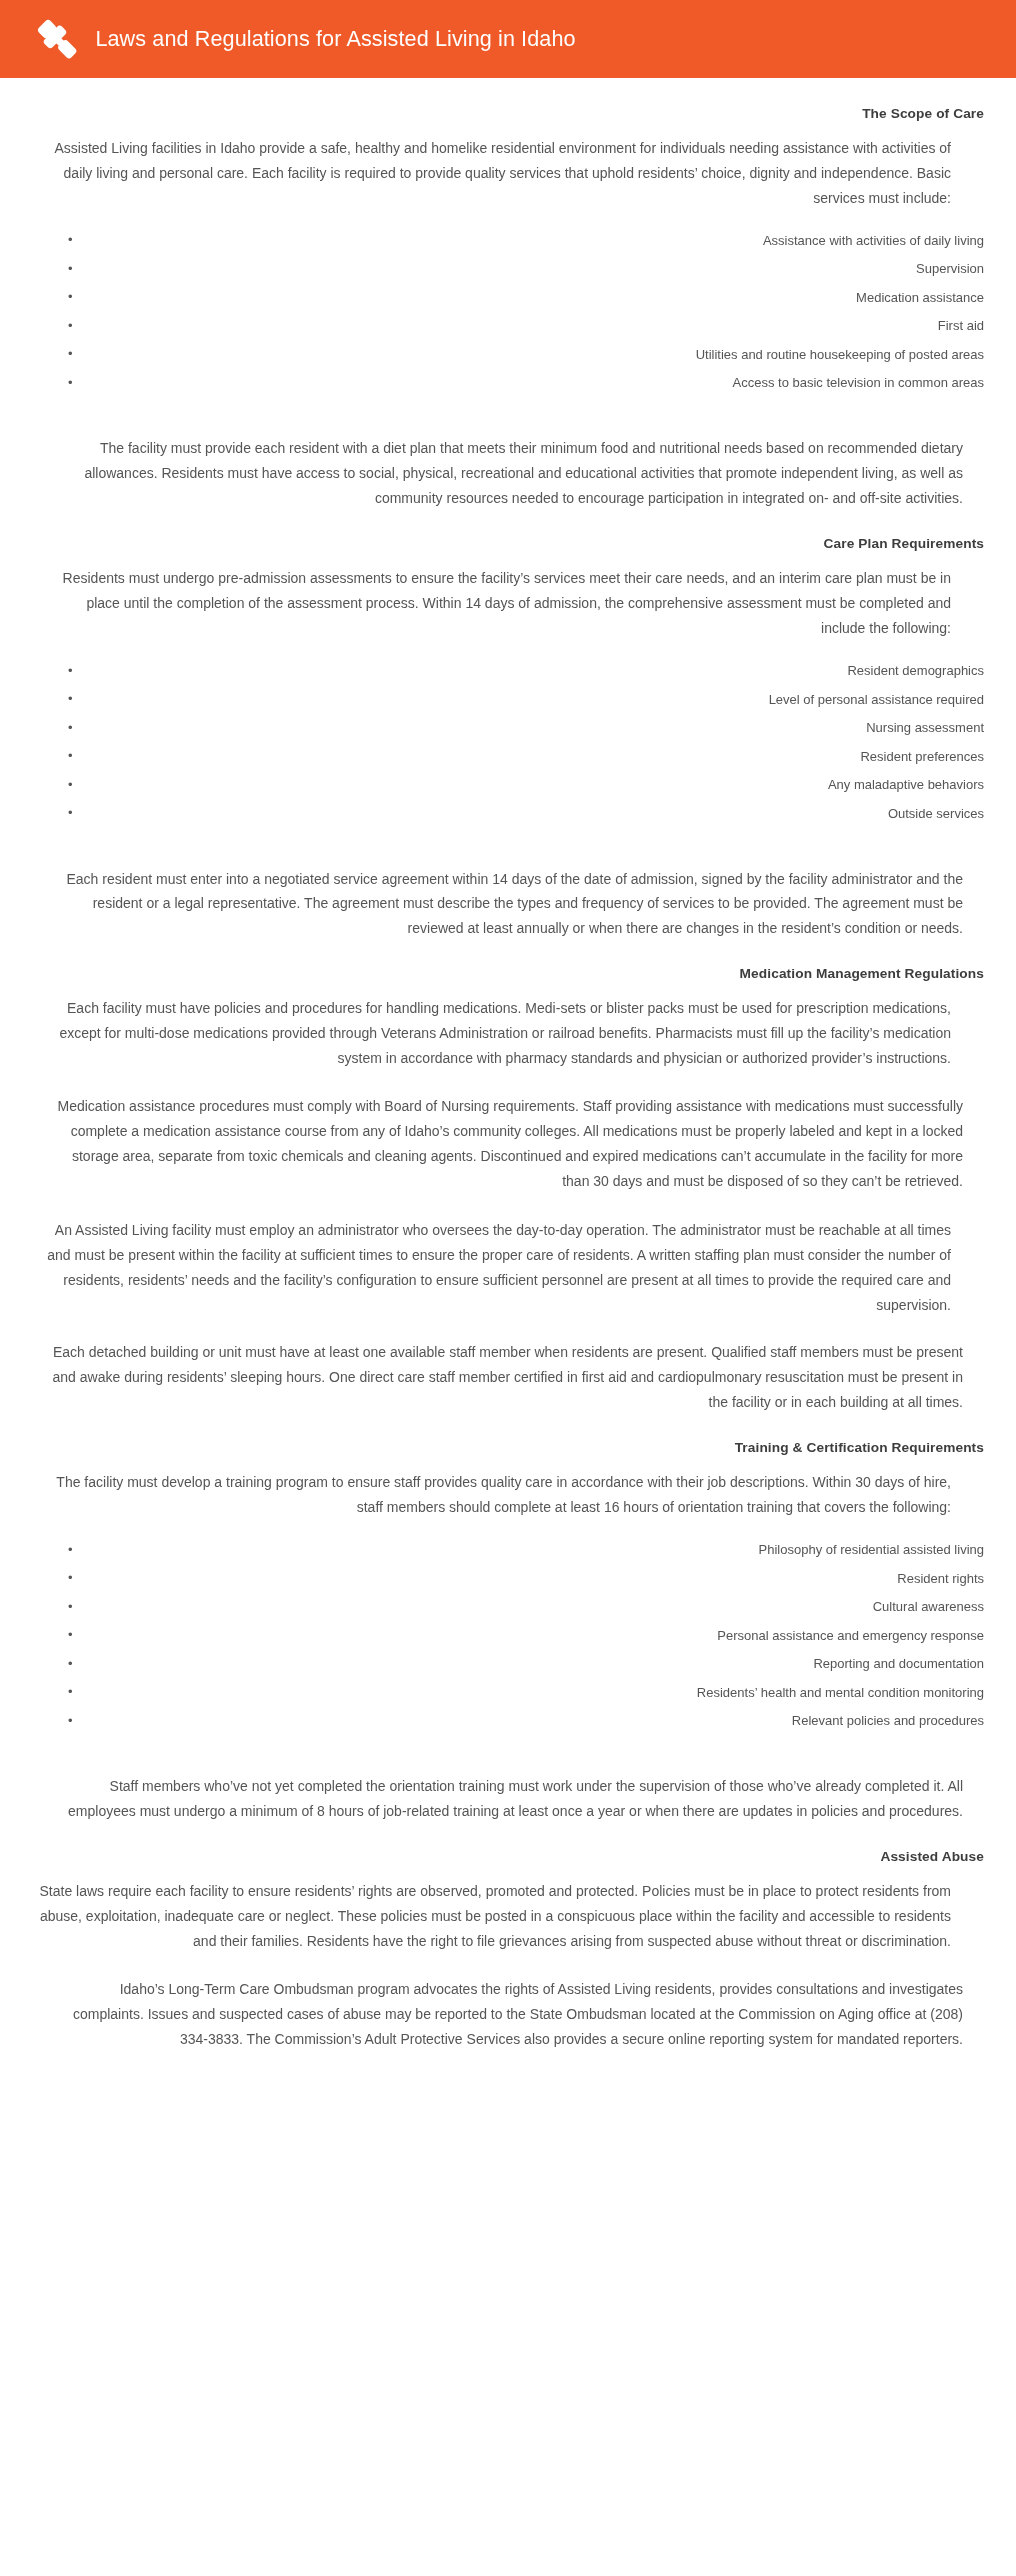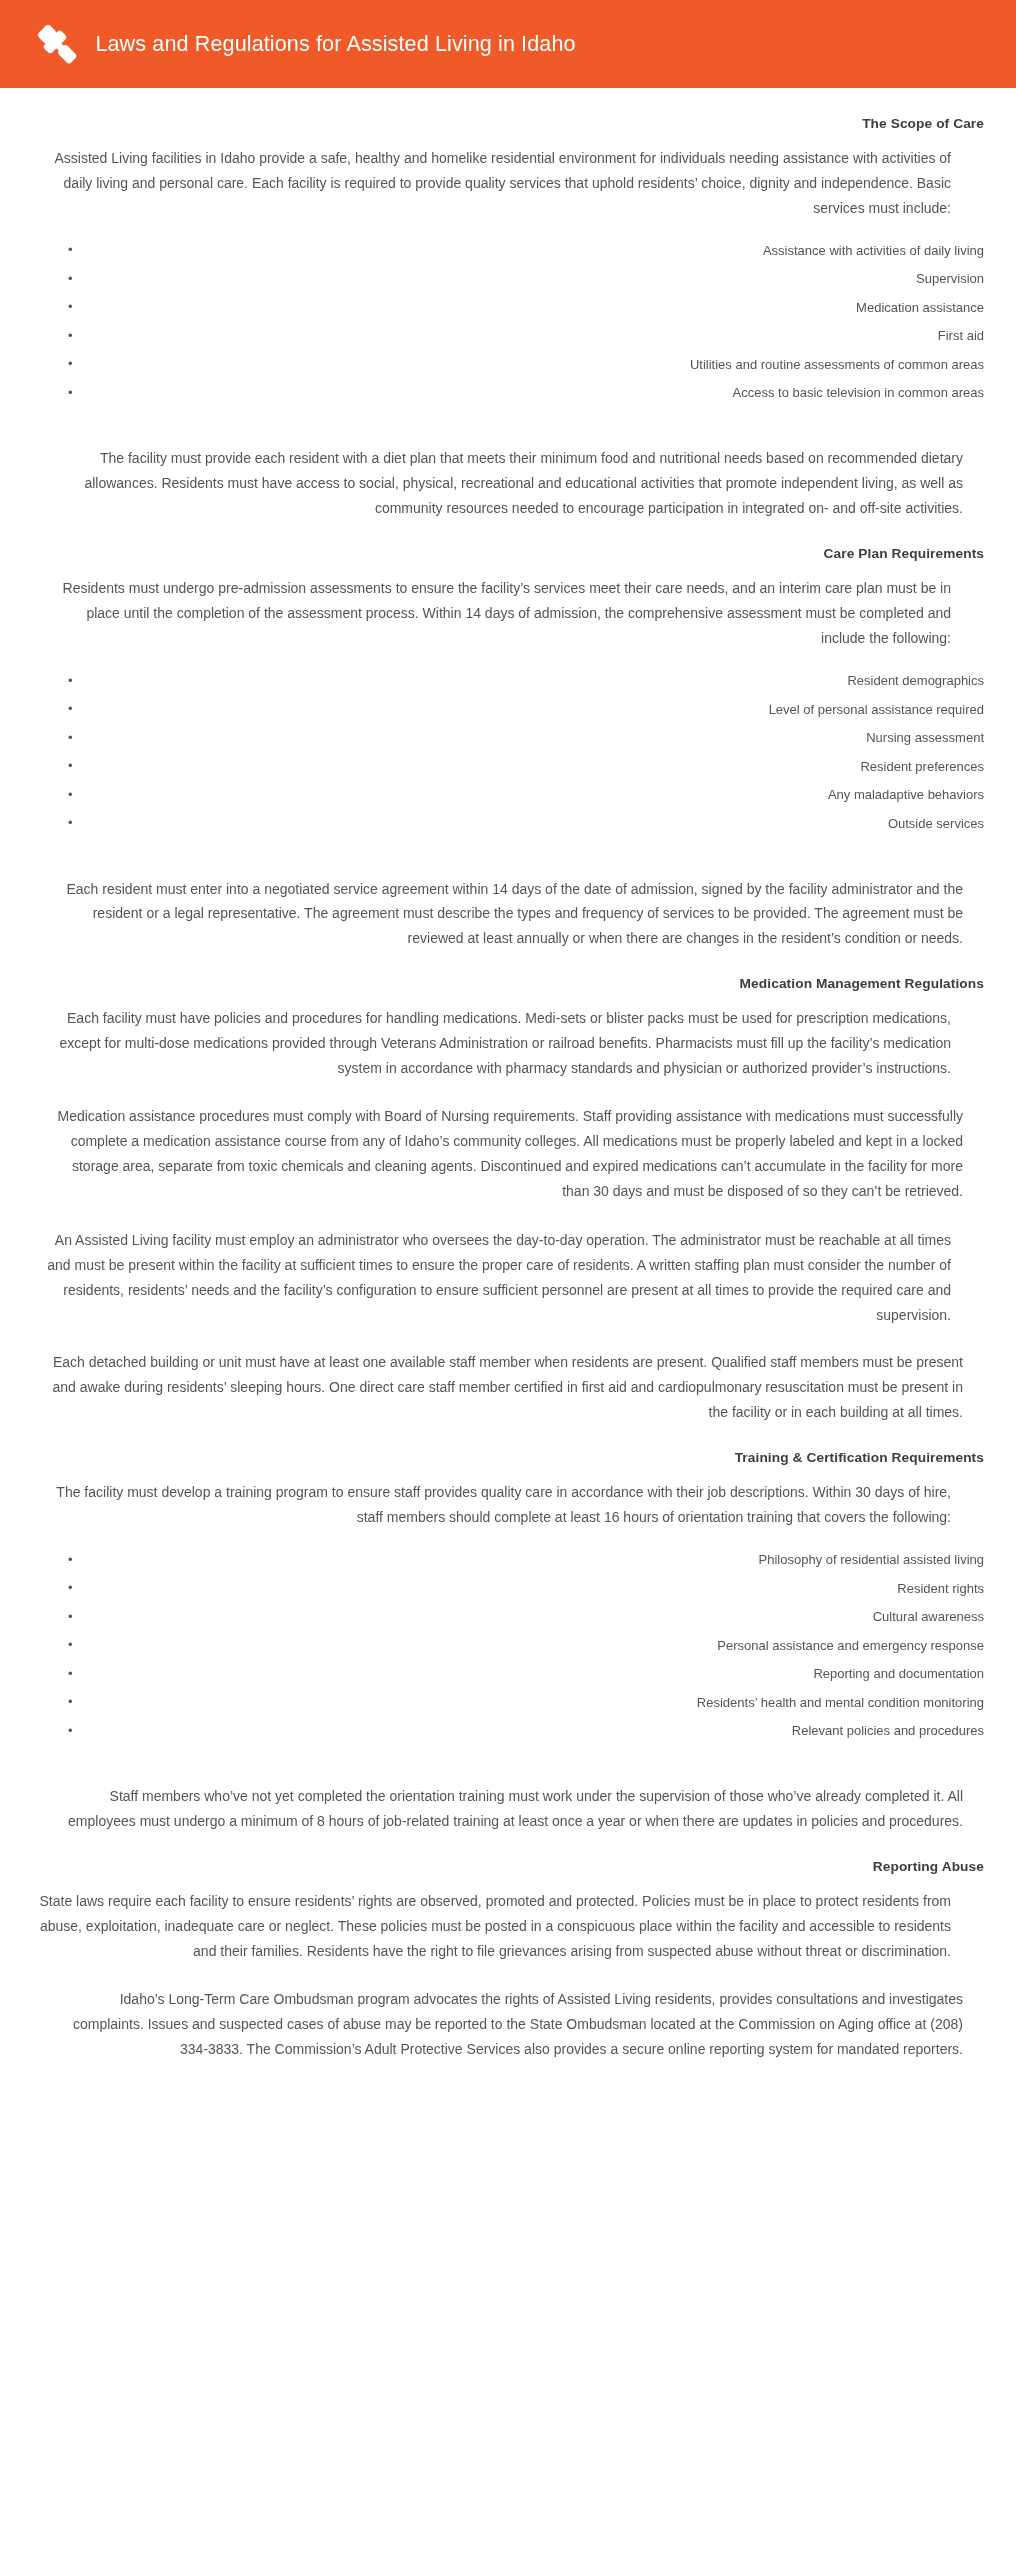--- a/index.html
+++ b/index.html
@@ -12,21 +12,21 @@
   body {
     width: 1016px;
     font-family: "Liberation Sans", "DejaVu Sans", sans-serif;
     color: #4a4a4a;
     -webkit-font-smoothing: antialiased;
   }
 
   
   .header {
     background: #ef5a28;
-    height: 88px;
+    height: 78px;
     display: flex;
     align-items: center;
     padding: 0 0 0 33px;
     width: 100%;
   }
   .header-logo {
     width: 49px;
     height: 49px;
     flex: 0 0 49px;
     display: flex;
@@ -119,21 +119,21 @@
 <main class="article">
 
   <section class="section block">
     <h2 class="section-heading">The Scope of Care</h2>
     <p class="para">Assisted Living facilities in Idaho provide a safe, healthy and homelike residential environment for individuals needing assistance with activities of daily living and personal care. Each facility is required to provide quality services that uphold residents’ choice, dignity and independence. Basic services must include:</p>
     <ul class="bullets">
       <li>Assistance with activities of daily living</li>
       <li>Supervision</li>
       <li>Medication assistance</li>
       <li>First aid</li>
-      <li>Utilities and routine assessments of common areas</li>
+      <li>Utilities and routine housekeeping of posted areas</li>
       <li>Access to basic television in common areas</li>
     </ul>
     <div class="spacer-after-list"></div>
     <p class="para">The facility must provide each resident with a diet plan that meets their minimum food and nutritional needs based on recommended dietary allowances. Residents must have access to social, physical, recreational and educational activities that promote independent living, as well as community resources needed to encourage participation in integrated on- and off-site activities.</p>
   </section>
 
   <section class="section block">
     <h2 class="section-heading">Care Plan Requirements</h2>
     <p class="para">Residents must undergo pre-admission assessments to ensure the facility’s services meet their care needs, and an interim care plan must be in place until the completion of the assessment process. Within 14 days of admission, the comprehensive assessment must be completed and include the following:</p>
     <ul class="bullets">
@@ -169,19 +169,19 @@
       <li>Personal assistance and emergency response</li>
       <li>Reporting and documentation</li>
       <li>Residents’ health and mental condition monitoring</li>
       <li>Relevant policies and procedures</li>
     </ul>
     <div class="spacer-after-list"></div>
     <p class="para">Staff members who’ve not yet completed the orientation training must work under the supervision of those who’ve already completed it. All employees must undergo a minimum of 8 hours of job-related training at least once a year or when there are updates in policies and procedures.</p>
   </section>
 
   <section class="section block">
-    <h2 class="section-heading">Reporting Abuse</h2>
+    <h2 class="section-heading">Assisted Abuse</h2>
     <p class="para">State laws require each facility to ensure residents’ rights are observed, promoted and protected. Policies must be in place to protect residents from abuse, exploitation, inadequate care or neglect. These policies must be posted in a conspicuous place within the facility and accessible to residents and their families. Residents have the right to file grievances arising from suspected abuse without threat or discrimination.</p>
     <p class="para">Idaho’s Long-Term Care Ombudsman program advocates the rights of Assisted Living residents, provides consultations and investigates complaints. Issues and suspected cases of abuse may be reported to the State Ombudsman located at the Commission on Aging office at (208) 334-3833. The Commission’s Adult Protective Services also provides a secure online reporting system for mandated reporters.</p>
   </section>
 
 </main>
 
 
 </body></html>

